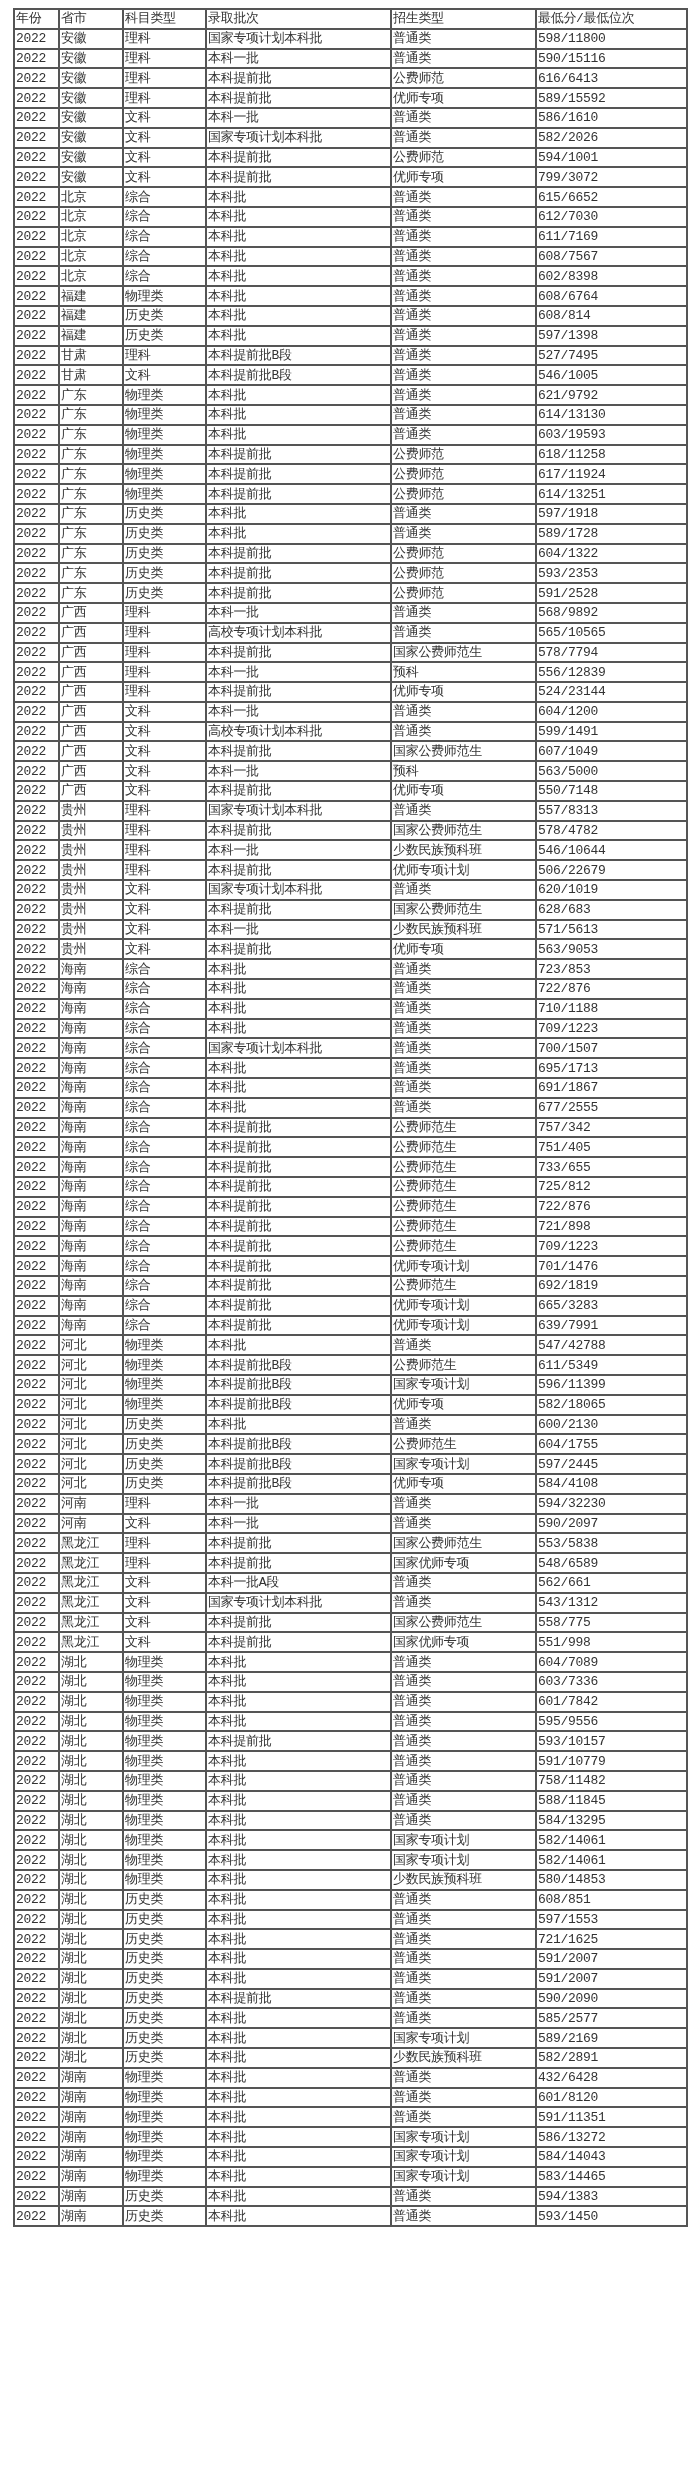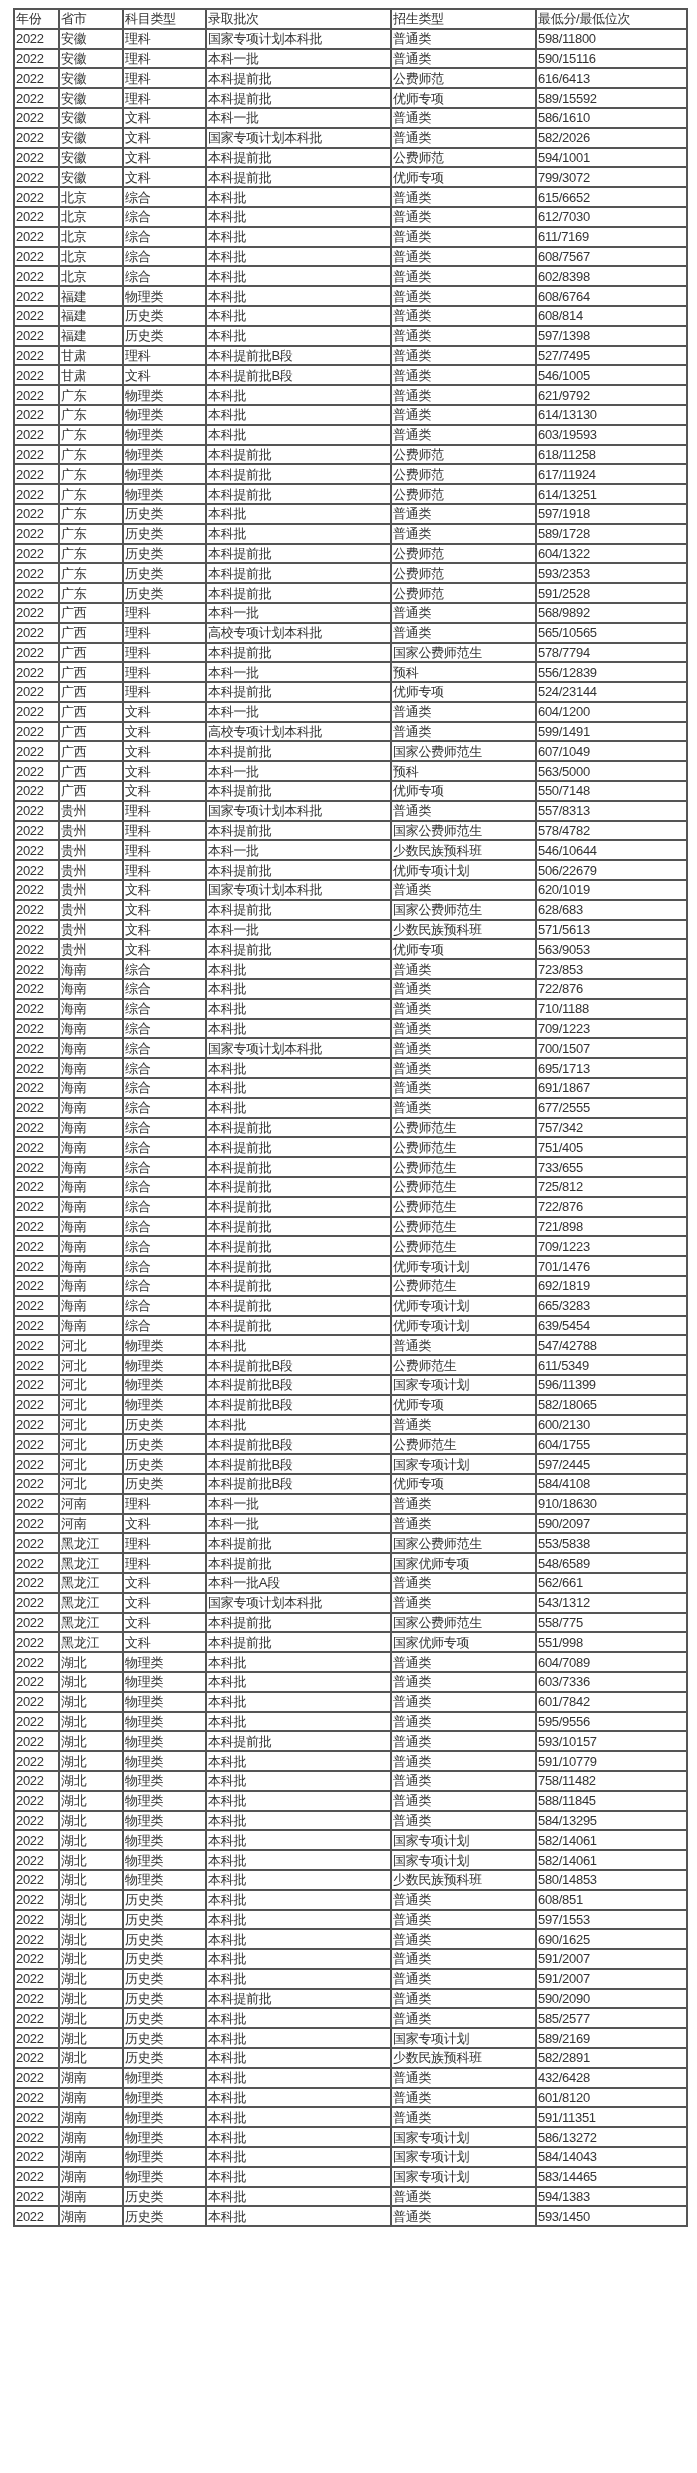--- a/index.html
+++ b/index.html
@@ -1,20 +1,20 @@
 <!DOCTYPE html>
 <html><head>
 <meta charset="utf-8">
 <style>
   html, body { margin: 0; padding: 0; background: #ffffff; }
   body { width: 697px; height: 2473px; overflow: hidden; position: relative; }
   .wrap { position: absolute; left: 13px; top: 8px; }
   table {
     border-collapse: collapse;
-    font-family: Liberation Sans, sans-serif;
+    font-family: Liberation Mono, monospace;
     font-size: 13px;
     color: #333333;
     table-layout: fixed;
     width: 673px;
   }
   td {
     border: 2px solid #555555;
     height: 17.8px;
     padding: 0 0 0 1px;
     line-height: 17px;
@@ -573,21 +573,21 @@
           <td>本科提前批</td>
           <td>优师专项计划</td>
           <td>665/3283</td>
         </tr>
         <tr>
           <td>2022</td>
           <td>海南</td>
           <td>综合</td>
           <td>本科提前批</td>
           <td>优师专项计划</td>
-          <td>639/5454</td>
+          <td>639/7991</td>
         </tr>
         <tr>
           <td>2022</td>
           <td>河北</td>
           <td>物理类</td>
           <td>本科批</td>
           <td>普通类</td>
           <td>547/42788</td>
         </tr>
         <tr>
@@ -645,21 +645,21 @@
           <td>本科提前批B段</td>
           <td>优师专项</td>
           <td>584/4108</td>
         </tr>
         <tr>
           <td>2022</td>
           <td>河南</td>
           <td>理科</td>
           <td>本科一批</td>
           <td>普通类</td>
-          <td>910/18630</td>
+          <td>594/32230</td>
         </tr>
         <tr>
           <td>2022</td>
           <td>河南</td>
           <td>文科</td>
           <td>本科一批</td>
           <td>普通类</td>
           <td>590/2097</td>
         </tr>
         <tr>
@@ -821,21 +821,21 @@
           <td>本科批</td>
           <td>普通类</td>
           <td>597/1553</td>
         </tr>
         <tr>
           <td>2022</td>
           <td>湖北</td>
           <td>历史类</td>
           <td>本科批</td>
           <td>普通类</td>
-          <td>690/1625</td>
+          <td>721/1625</td>
         </tr>
         <tr>
           <td>2022</td>
           <td>湖北</td>
           <td>历史类</td>
           <td>本科批</td>
           <td>普通类</td>
           <td>591/2007</td>
         </tr>
         <tr>

